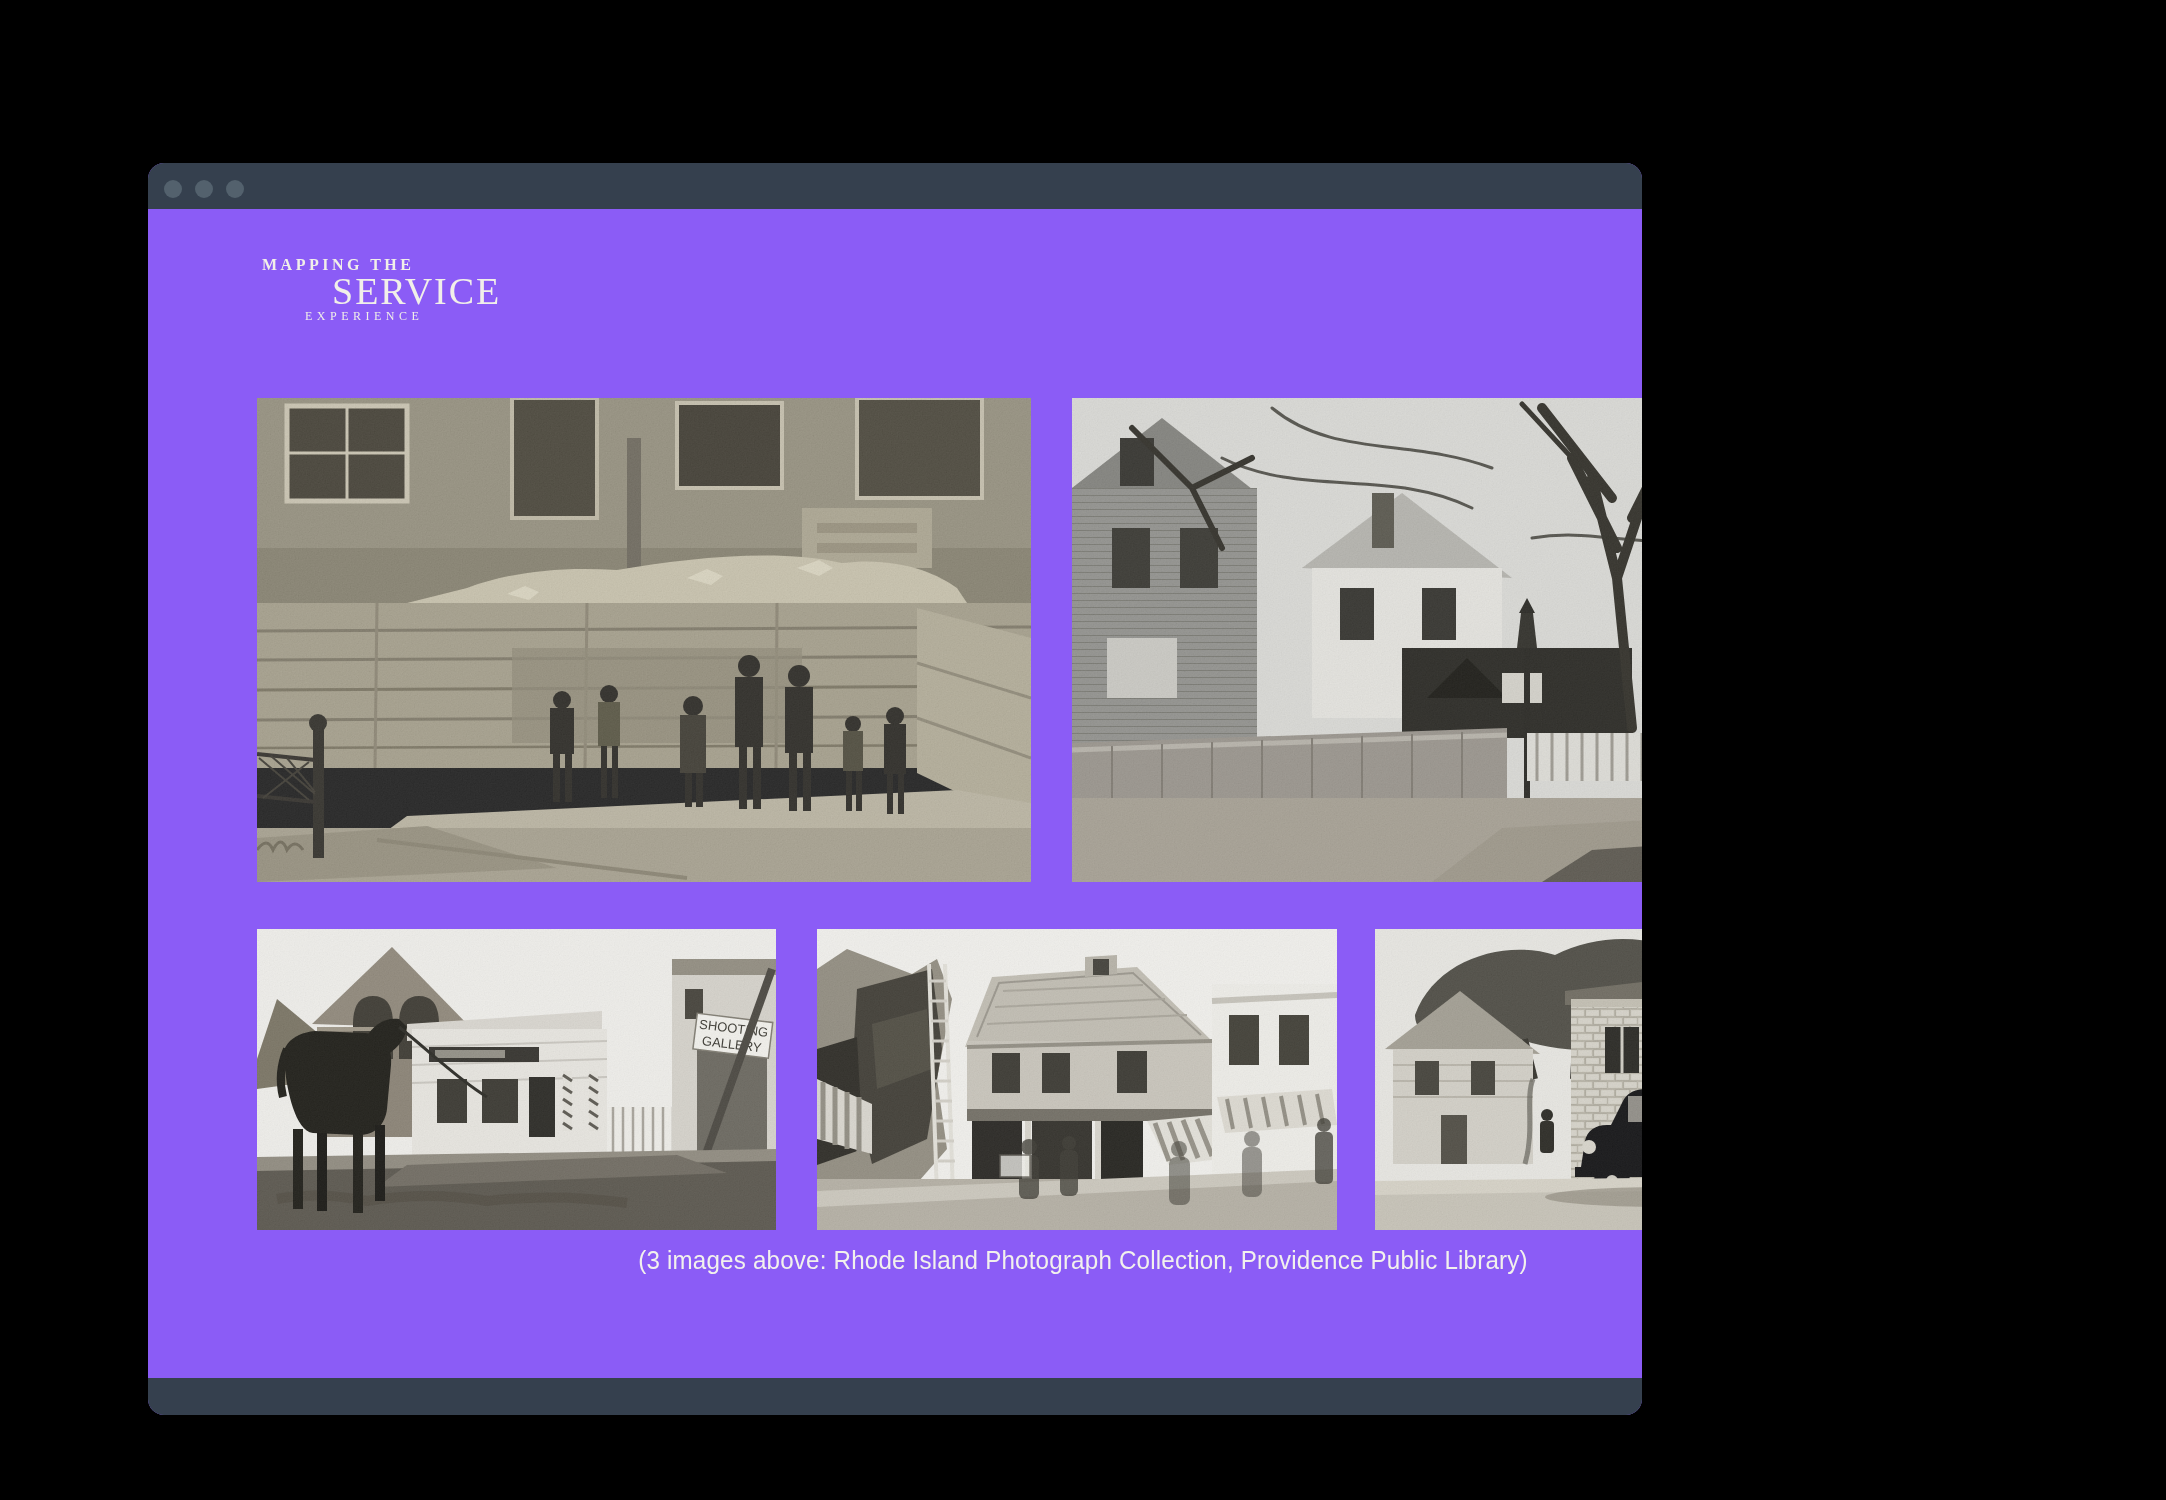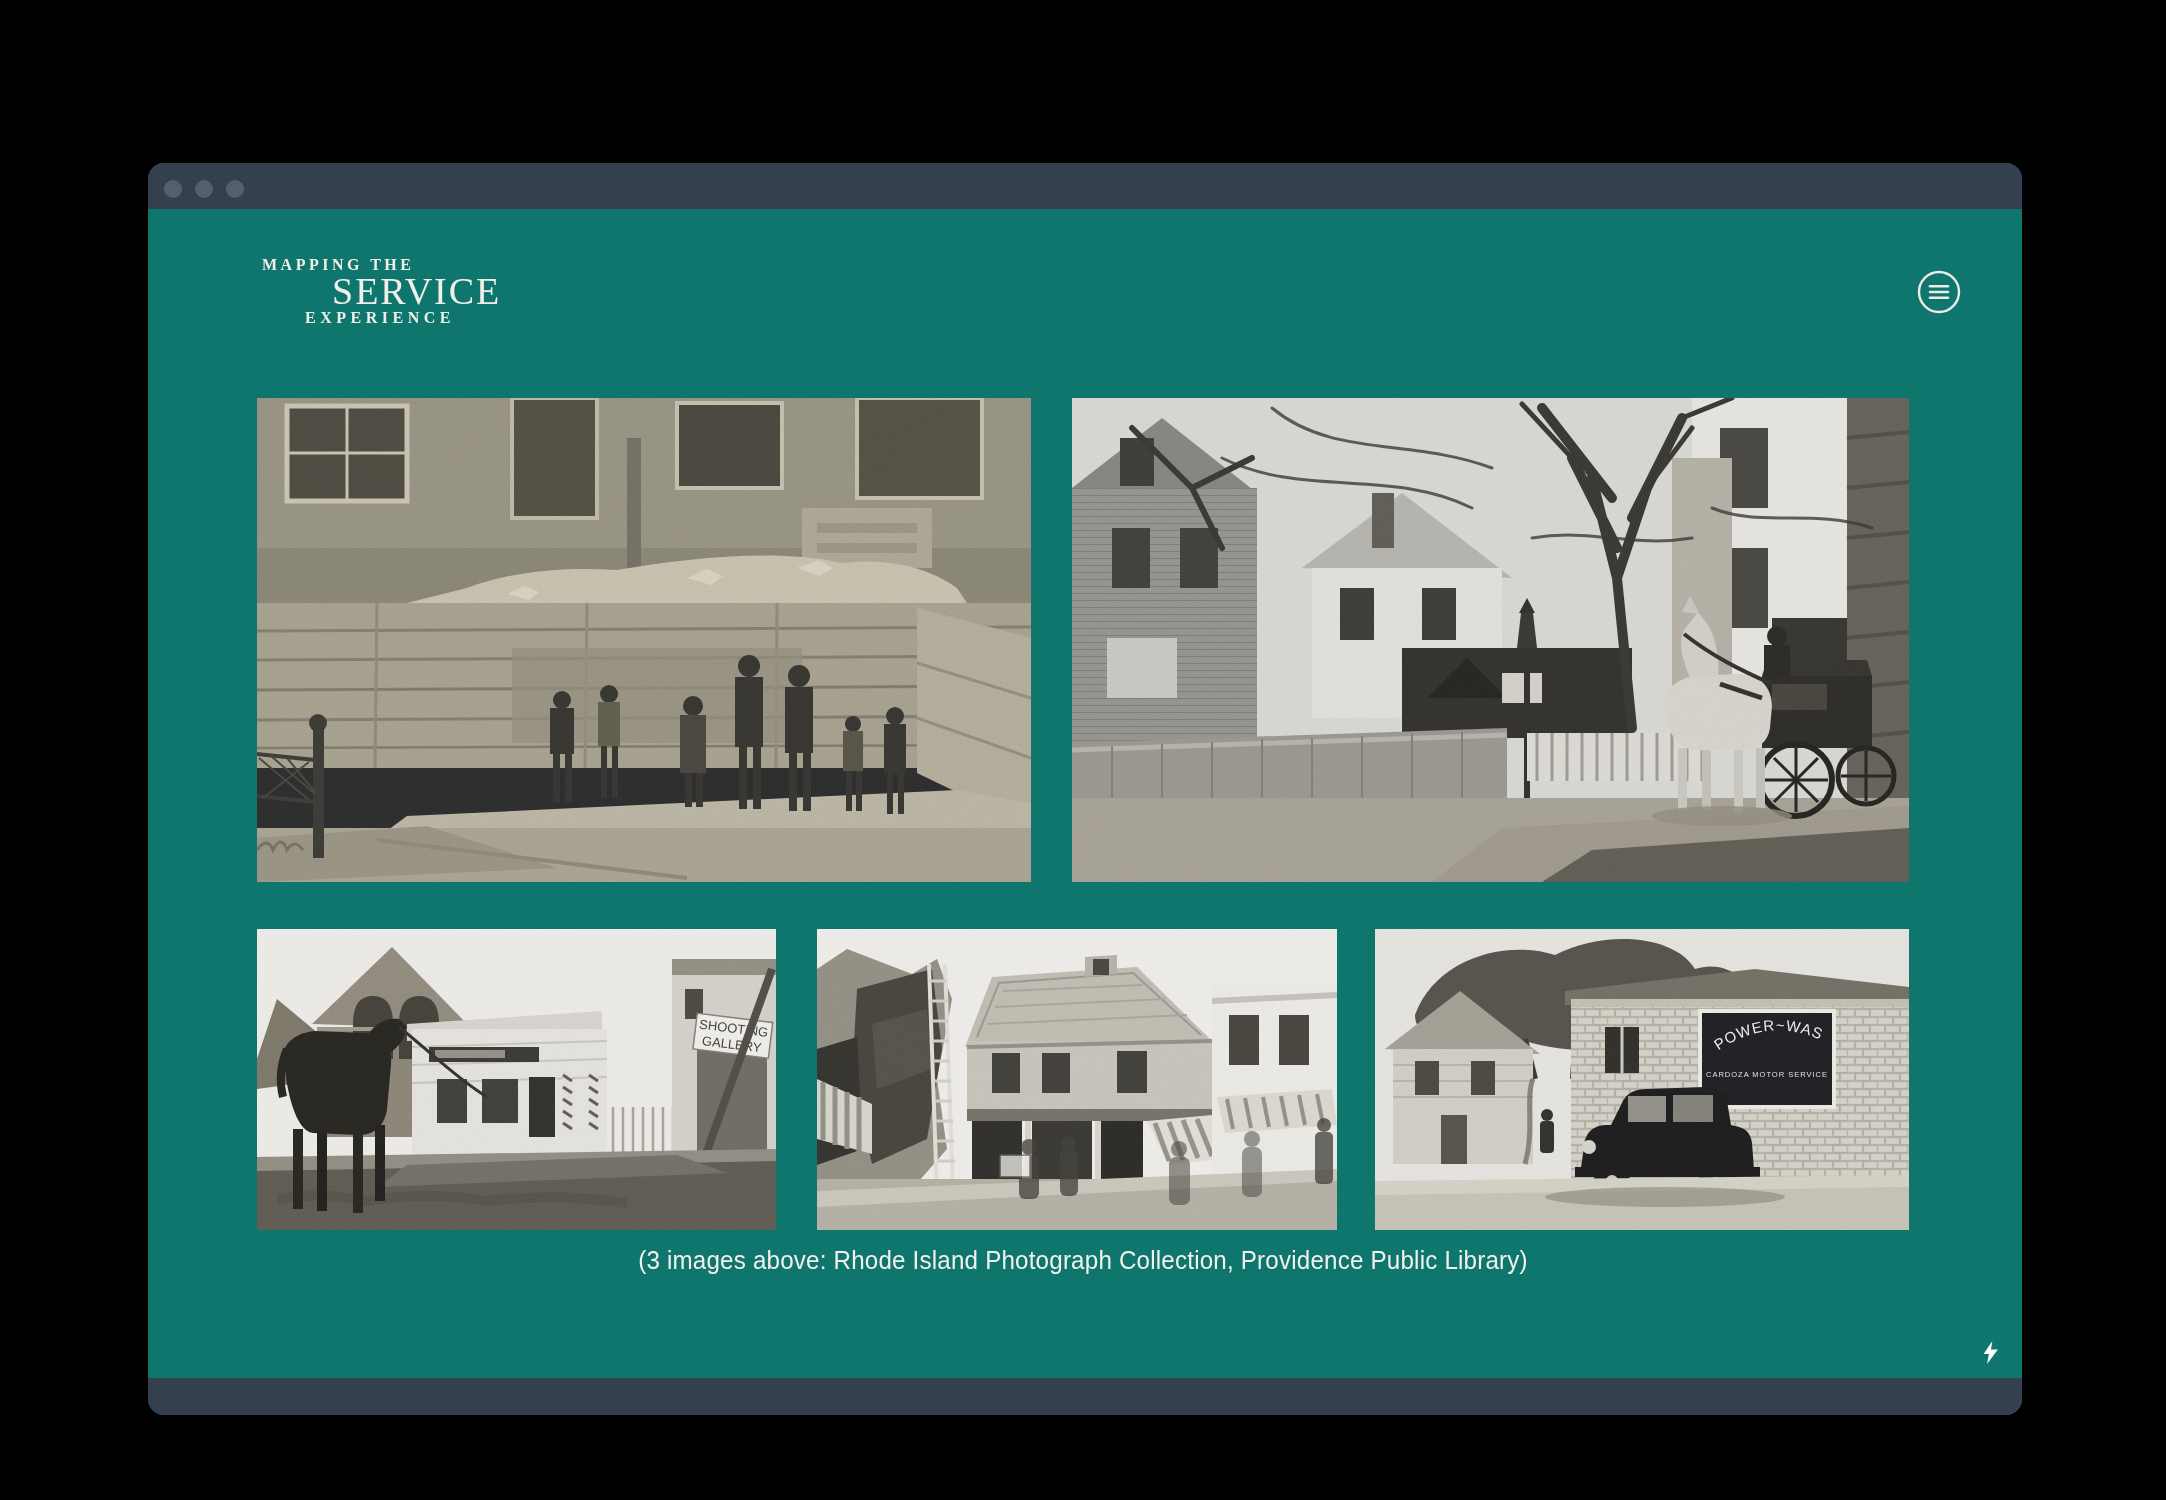--- a/index.html
+++ b/index.html
@@ -5,22 +5,22 @@
   html,body{margin:0;padding:0;}
   body{
     width:2166px;height:1500px;
     background:#000000;
     position:relative;
     font-family:"Liberation Sans", sans-serif;
     overflow:hidden;
   }
   
   .app-window{
-    position:absolute;left:148px;top:163px;width:1874px;height:1252px;
-    background:#0f766e;border-radius:16px;overflow:hidden;
+    position:absolute;left:148px;top:163px;width:1494px;height:1252px;
+    background:#8b5cf6;border-radius:16px;overflow:hidden;
   }
   .titlebar{
     position:absolute;left:0;top:0;width:100%;height:46px;background:#35404e;
   }
   .dot{
     position:absolute;top:17px;width:18px;height:18px;border-radius:50%;
     background:#53616d;
   }
   .dot.d1{left:16px}.dot.d2{left:47px}.dot.d3{left:78px}
   .bottombar{
@@ -31,21 +31,21 @@
     position:absolute;left:114px;top:90px;width:420px;height:90px;
     color:#f1efe9;font-family:"Liberation Serif","DejaVu Serif",serif;cursor:pointer;
   }
   .brand .l1{
     position:absolute;left:0;top:3px;font-size:16px;letter-spacing:3.5px;font-weight:bold;
   }
   .brand .l2{
     position:absolute;left:70px;top:16px;font-size:38px;letter-spacing:2px;font-weight:normal;
   }
   .brand .l3{
-    position:absolute;left:43px;top:56px;font-size:16px;letter-spacing:4.5px;font-weight:bold;
+    position:absolute;left:43px;top:56px;font-size:12px;letter-spacing:4.5px;font-weight:normal;
   }
   .menu-btn{
     position:absolute;left:1768px;top:106px;width:46px;height:46px;cursor:pointer;
     background:transparent;border:none;padding:0;
   }
   
   .photo{
     position:absolute;overflow:hidden;background:#1a1a1a;cursor:pointer;
   }
   .photo svg{display:block;width:100%;height:100%;}

